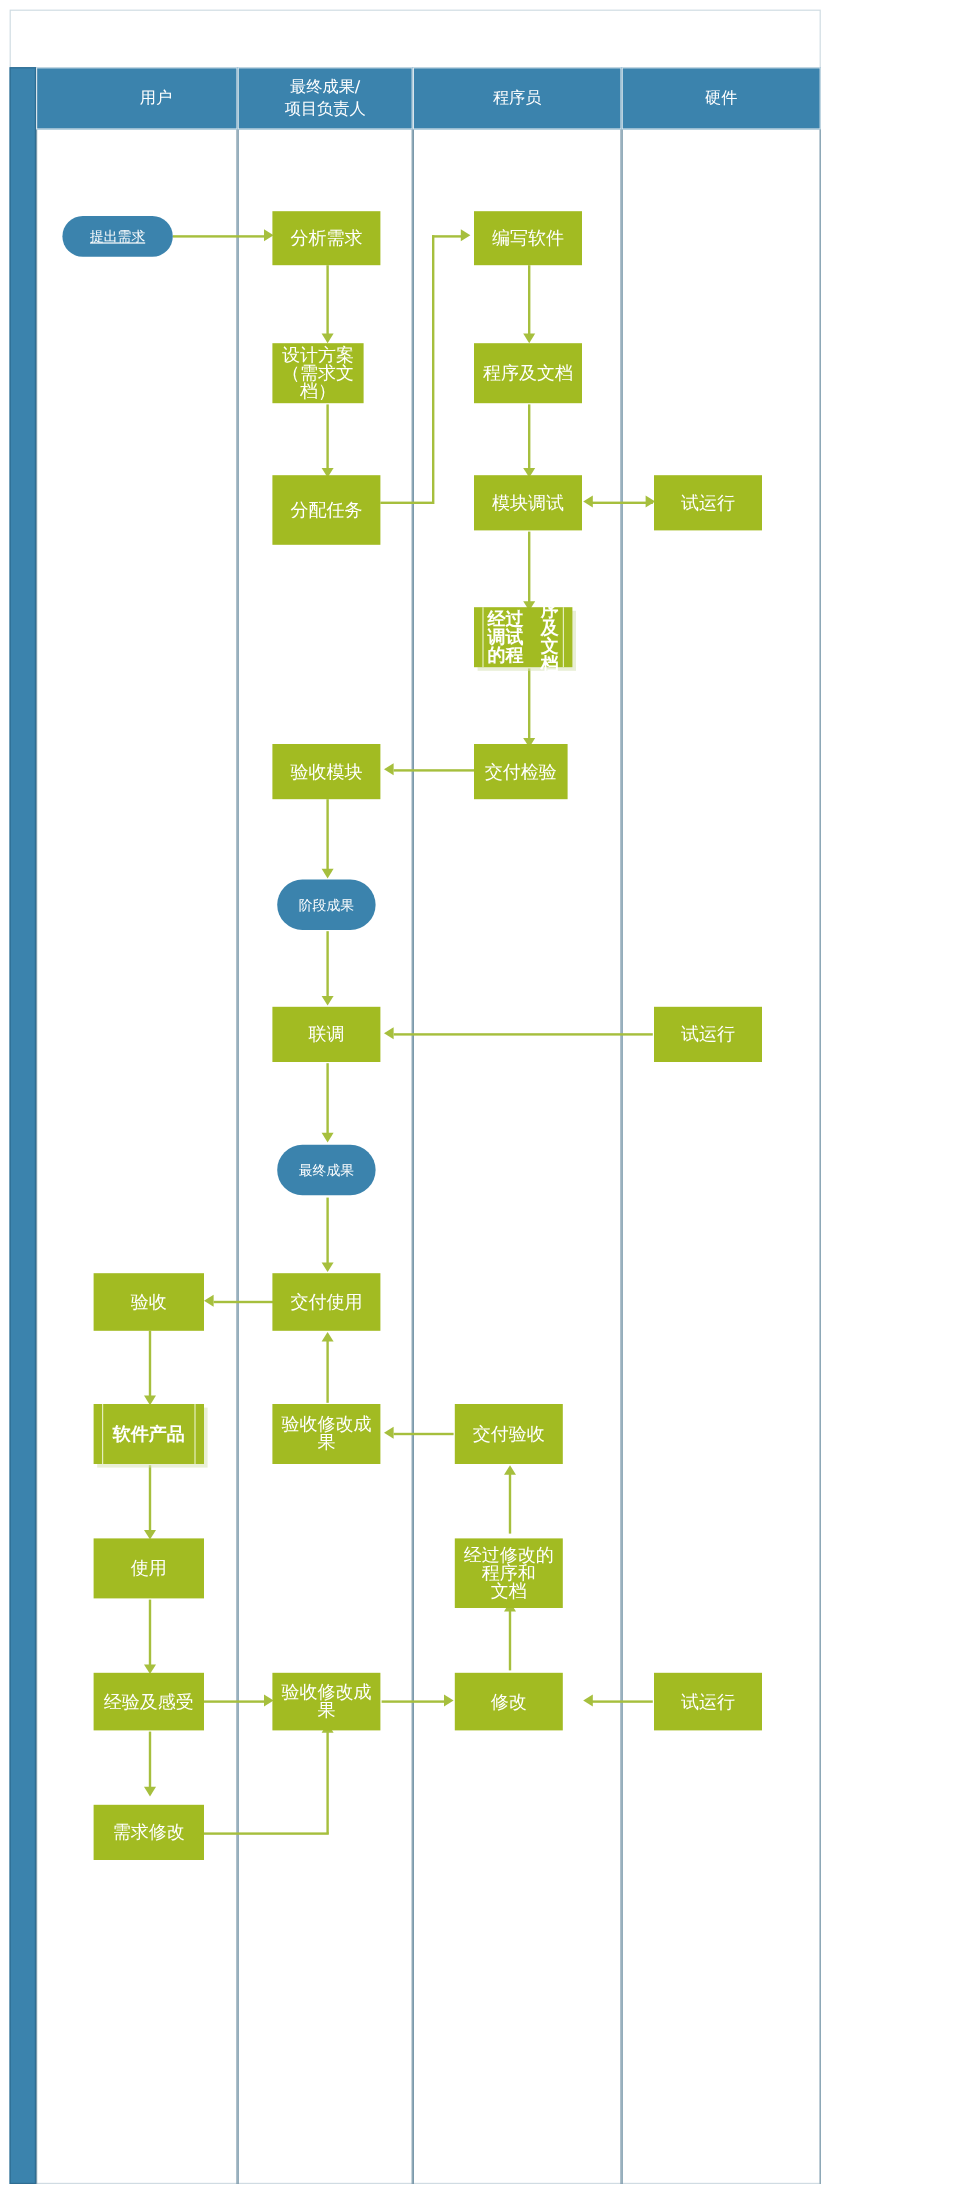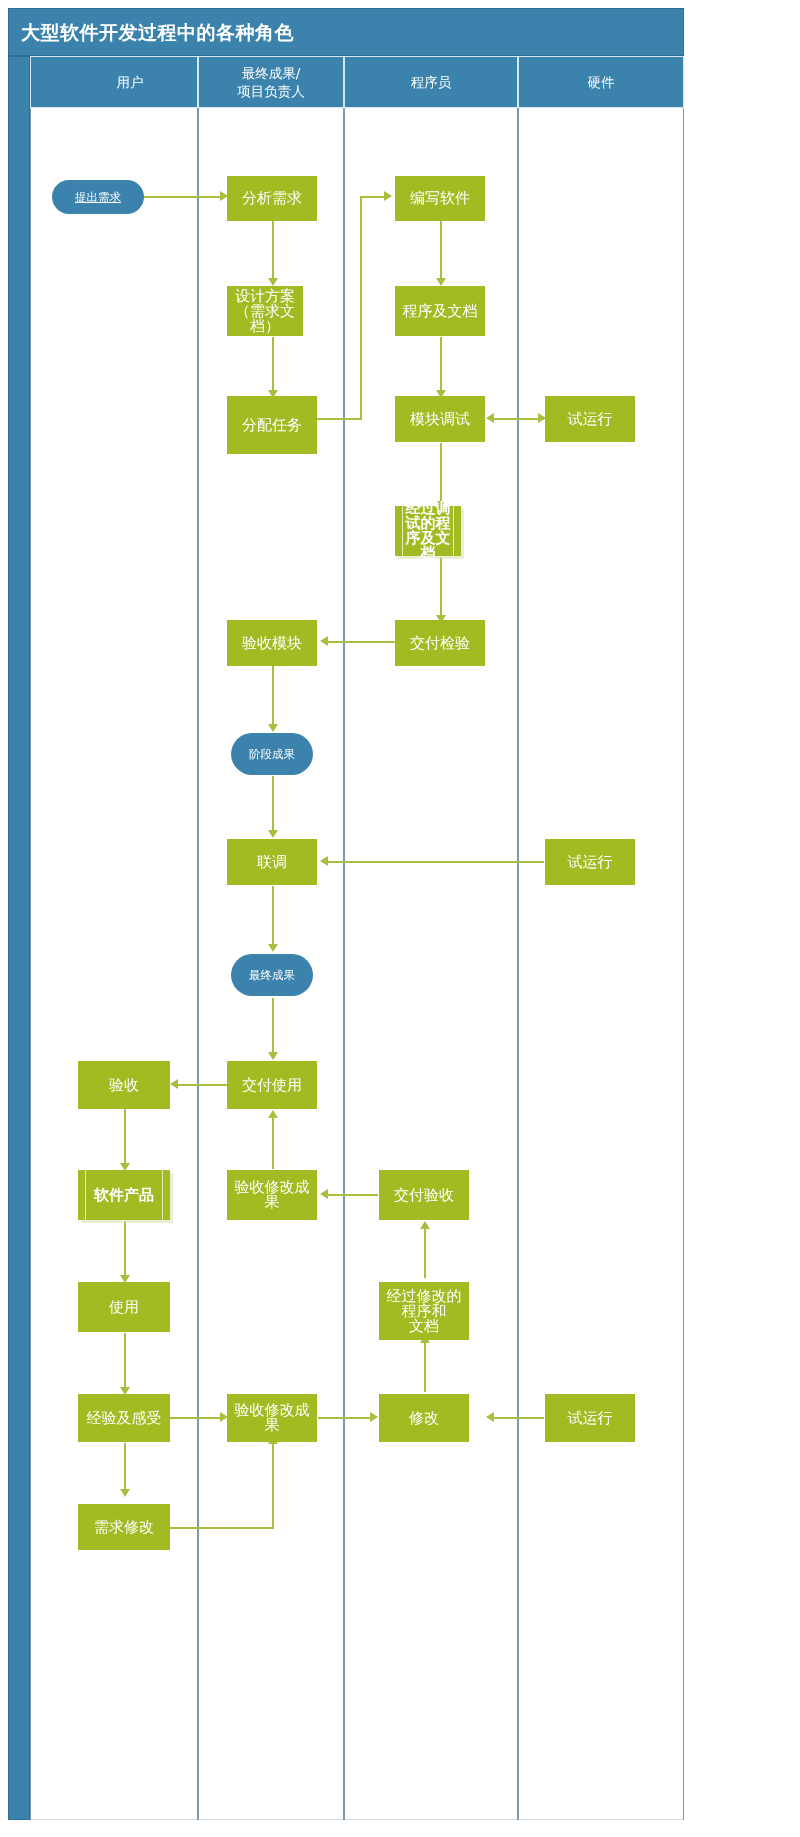--- a/index.html
+++ b/index.html
@@ -42,23 +42,20 @@
   .arr-u{border-left:5px solid transparent;border-right:5px solid transparent;border-bottom:8px solid #a6bf3d;}
   .arr-l{border-top:5px solid transparent;border-bottom:5px solid transparent;border-right:8px solid #a6bf3d;}
   .arr-r{border-top:5px solid transparent;border-bottom:5px solid transparent;border-left:8px solid #a6bf3d;}
 </style>
 </head>
 <body>
 
 <div id="page">
 
   <div class="lane-frame"></div>
-  <div class="title-bar">
-    <span>大型软件开发过程中的各种角色</span>
-  </div>
   <div class="lane-left"></div>
 
   <div class="header-row">
     <div class="col-head" style="left:0;width:168px;padding-left:32px;">
       <div>用户</div>
     </div>
     <div class="col-head" style="left:168px;width:146px;">
       <div>
         <div>最终成果/</div>
         <div>项目负责人</div>
@@ -191,30 +188,30 @@
     </div>
 
   <div class="node proc" style="left:395px;top:396px;width:90px;height:46px;">
     <span>模块调试</span>
     </div>
 
   <div class="node proc" style="left:545px;top:396px;width:90px;height:46px;">
     <span>试运行</span>
     </div>
 
-  <div class="node predef shadow" style="left:395px;top:506px;width:66px;height:50px;flex-direction:column;">
+  <div class="node predef shadow" style="left:395px;top:506px;width:82px;height:50px;">
     <span>经过调试的程</span>
     <span>序及文档</span>
     </div>
 
   <div class="node proc" style="left:227px;top:620px;width:90px;height:46px;">
     <span>验收模块</span>
     </div>
 
-  <div class="node proc" style="left:395px;top:620px;width:90px;height:46px;">
+  <div class="node proc" style="left:395px;top:620px;width:78px;height:46px;">
     <span>交付检验</span>
     </div>
 
   <div class="node term" style="left:231px;top:733px;width:82px;height:42px;">
     <span>阶段成果</span>
     </div>
 
   <div class="node proc" style="left:227px;top:839px;width:90px;height:46px;">
     <span>联调</span>
     </div>

